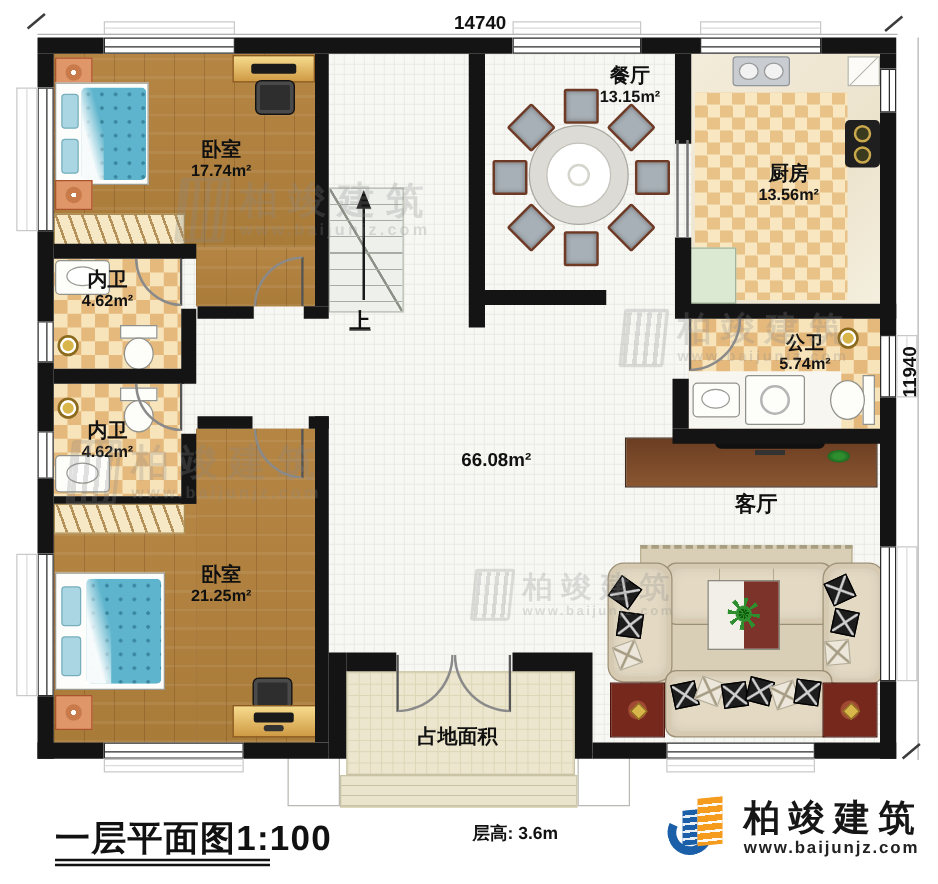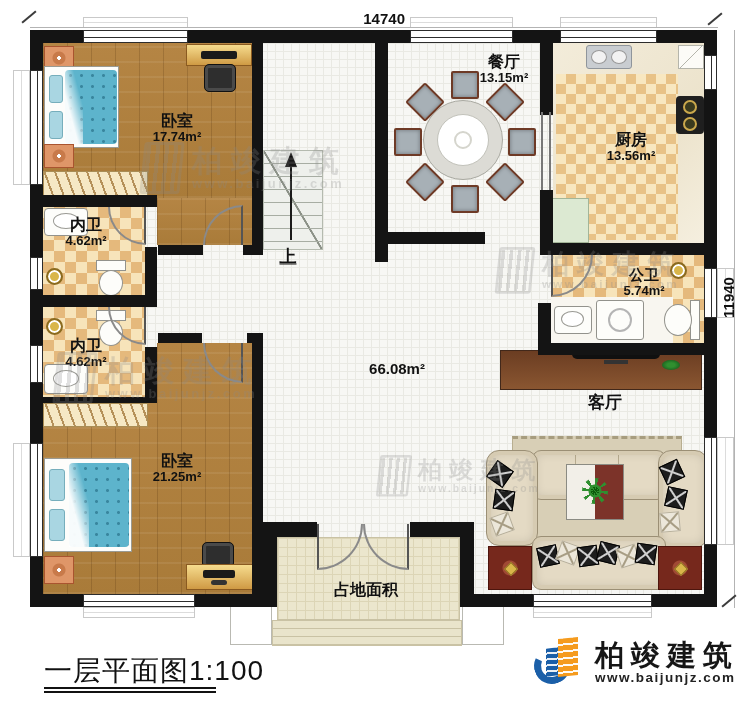--- a/index.html
+++ b/index.html
@@ -54,21 +54,21 @@
   .wm{position:absolute;display:flex;gap:10px;align-items:center;color:#8a8a8a;opacity:.26;pointer-events:none;}
   .wm-ic{width:34px;height:46px;border:3px solid currentColor;border-radius:3px;background-image:repeating-linear-gradient(90deg,currentColor 0 4px,transparent 4px 9px);transform:skewX(-6deg);}
   .wm-col{display:flex;flex-direction:column;line-height:1.05;}
   .wm-brand{font-size:30px;font-weight:700;letter-spacing:9px;}
   .wm-url{font-size:13px;font-weight:700;letter-spacing:2.5px;}
   
   .stairs{position:absolute;background:#eef0ec;border:1px solid #b4baaf;background-image:repeating-linear-gradient(to bottom,transparent 0 12px,#a7ada3 12px 13px),linear-gradient(to top right,transparent 48.5%,#8b9187 49% 50.5%,transparent 51%);}
   .arrow-line{position:absolute;width:2px;background:#1a1a1a;}
   .arrow-head{position:absolute;width:0;height:0;border-left:6px solid transparent;border-right:6px solid transparent;border-bottom:15px solid #111;}
   
-  .ftitle{position:absolute;font-size:28px;font-weight:400;letter-spacing:1px;}
+  .ftitle{position:absolute;font-size:28px;font-weight:700;letter-spacing:1px;}
   .uline{position:absolute;background:#111;}
   .stats{position:absolute;font-size:14px;font-weight:600;line-height:23px;white-space:nowrap;}
   .logo{position:absolute;display:flex;gap:9px;align-items:center;}
   .logo-ic{position:relative;width:52px;height:58px;}
   .logo-swoosh{position:absolute;left:0;top:14px;width:36px;height:36px;border:7px solid #1b5fa8;border-radius:50%;border-top-color:transparent;border-right-color:transparent;transform:rotate(-20deg);}
   .logo-bldg-b{position:absolute;left:12px;top:14px;width:12px;height:28px;background:#1b5fa8;background-image:repeating-linear-gradient(to bottom,transparent 0 4px,rgba(255,255,255,.9) 4px 6px);transform:skewY(-6deg);}
   .logo-bldg-o{position:absolute;left:24px;top:4px;width:20px;height:38px;background:#f59b1e;background-image:repeating-linear-gradient(to bottom,transparent 0 5px,rgba(255,255,255,.95) 5px 7px);transform:skewY(-6deg);}
   .logo-col{display:flex;flex-direction:column;line-height:1.08;}
   .logo-brand{font-size:29px;font-weight:700;letter-spacing:7px;color:#161616;}
   .logo-url{font-size:13.5px;font-weight:700;letter-spacing:1.5px;color:#222;}
@@ -361,20 +361,24 @@
       <span class="wm-brand">柏竣建筑</span>
       <span class="wm-url">www.baijunjz.com</span>
     </span>
   </div>
 
   <div class="ftitle" style="left:44px;top:652px">一层平面图1:100</div>
   <div class="uline" style="left:44px;top:687px;width:172px;height:2px"></div>
   <div class="uline" style="left:44px;top:691px;width:172px;height:2px"></div>
 
   <div class="stats" style="left:378px;top:655px">
+    <div>
+      <span>层高:</span>
+      <span>3.6m</span>
+    </div>
   </div>
 
   <div class="logo" style="left:534px;top:634px">
     <span class="logo-ic">
       <span class="logo-swoosh abs"></span>
       <span class="logo-bldg-b abs"></span>
       <span class="logo-bldg-o abs"></span>
     </span>
     <span class="logo-col">
       <span class="logo-brand">柏竣建筑</span>

